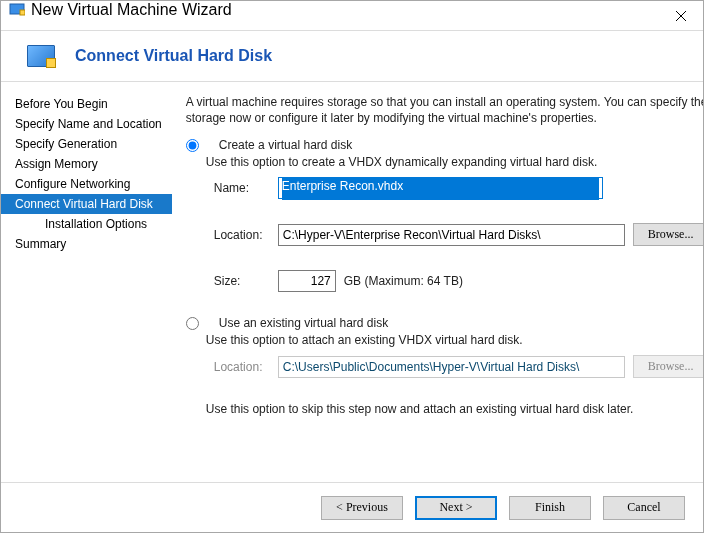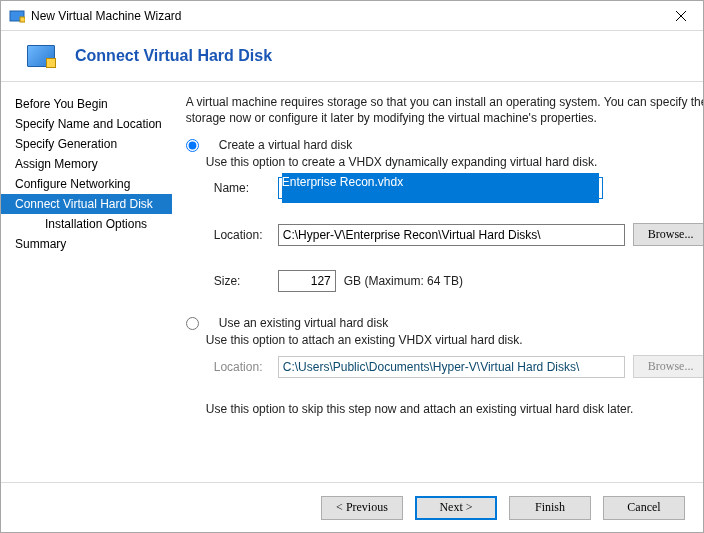--- a/index.html
+++ b/index.html
@@ -16,23 +16,22 @@
     border: 1px solid #a7a7a7;
     background: #fff;
     display: flex;
     flex-direction: column;
     position: relative;
   }
   .titlebar {
     height: 30px;
     border-bottom: 1px solid #dcdcdc;
     display: flex;
-    align-items: center;
     padding: 0 0 0 8px;
-    font-size: 12px;
+    font-size: 16px;
   }
   .titlebar .title-icon {
     width: 16px; height: 16px;
     margin-right: 6px;
     display: inline-flex; align-items: center; justify-content: center;
   }
   .titlebar .spacer { flex: 1; }
   .titlebar .close {
     width: 45px; height: 29px;
     display: flex; align-items: center; justify-content: center;
@@ -157,21 +156,21 @@
     gap: 12px;
     padding: 0 18px;
   }
   .footer .btn { min-width: 82px; height: 24px; }
   .sel-highlight {
     background: #0078d7;
     color: #fff;
     padding: 1px 0;
     display: inline-block;
     width: 100%;
-    height: 30px;
+    height: 23px;
     line-height: 16px;
   }
   .name-wrap {
     border: 1px solid #0078d7;
     width: 325px;
     height: 22px;
     padding: 2px 3px;
     display: flex; align-items: center;
     background: #fff;
   }

